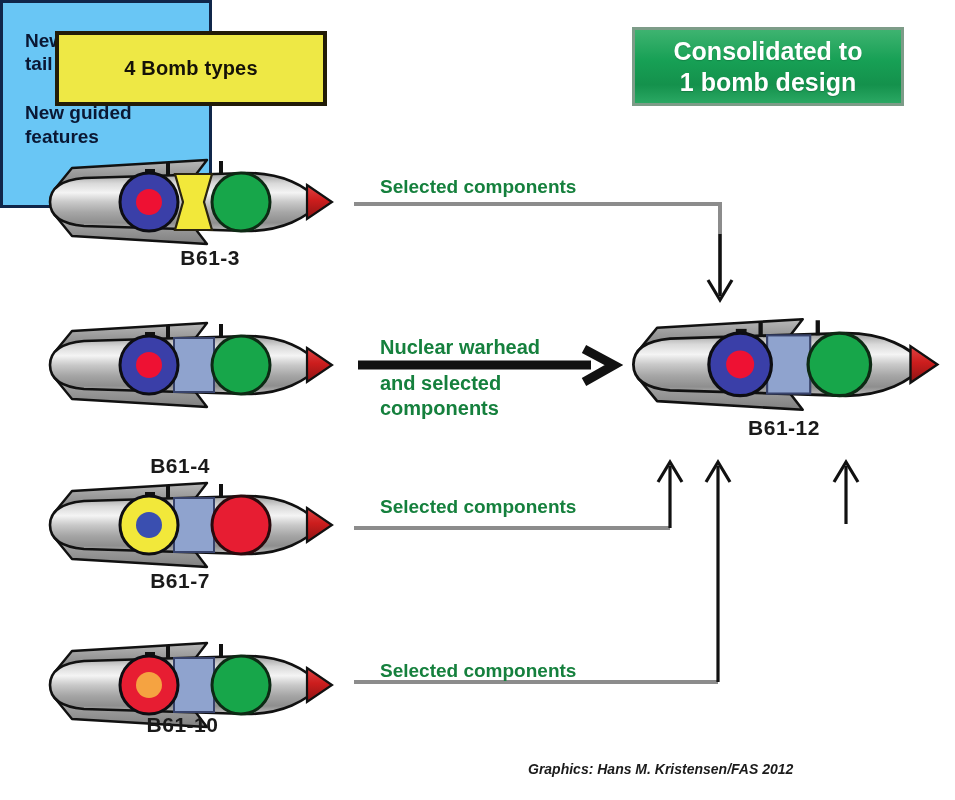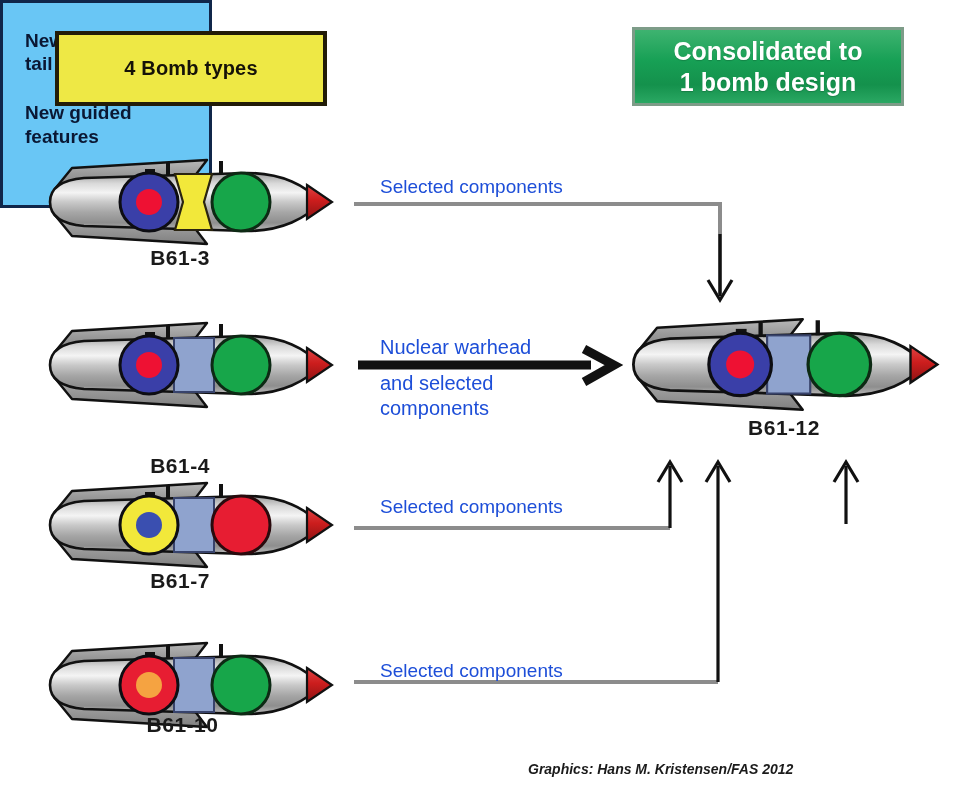--- a/index.html
+++ b/index.html
@@ -70,22 +70,22 @@
     color: #1a1a1a;
     letter-spacing: .5px;
     text-align: center;
     white-space: nowrap;
   }
 
   
   .conn-label {
     position: absolute;
     font-size: 19px;
-    font-weight: normal;
-    color: #1d4ed8;
+    font-weight: bold;
+    color: #15803d;
     white-space: nowrap;
   }
   .conn-label.thick { font-size: 20px; line-height: 1.35; }
 
   
   #credit {
     position: absolute;
     left: 528px; top: 761px;
     font-size: 14px;
     font-style: italic;
@@ -147,21 +147,21 @@
       <g fill="#111">
         <rect x="113" y="19" width="10" height="4"></rect>
         <rect x="134" y="12" width="4" height="13"></rect>
         <rect x="187" y="11" width="4" height="14"></rect>
       </g>
       <path d="M143 24 L180 24 L172 52 L180 80 L143 80 L151 52 Z" fill="#F2E83A" stroke="#2a2410" stroke-width="2.2"></path>
       <circle cx="117" cy="52" r="29" fill="#3A3FA8" stroke="#0d0d12" stroke-width="3"></circle>
       <circle cx="117" cy="52" r="13" fill="#EE1133"></circle>
       <circle cx="209" cy="52" r="29" fill="#17A64A" stroke="#0d2a14" stroke-width="3"></circle>
     </svg>
-    <div class="bomb-label" style="left:88px; top:96px; width:120px;">B61-3</div>
+    <div class="bomb-label" style="left:88px; top:96px; width:120px;text-align:right;">B61-3</div>
   </div>
 
   <div class="bomb" style="left:32px; top:313px;">
     <svg width="320" height="105" viewBox="0 0 320 105">
       <g stroke="#111" stroke-width="2.4" stroke-linejoin="round">
         <path d="M40 18 L175 10 L155 36 L22 40 Z" fill="url(#finGrad)"></path>
         <path d="M40 86 L175 94 L155 68 L22 64 Z" fill="url(#finGrad)"></path>
       </g>
       <path d="M18 52 C18 38 30 30 52 28 L215 23 C250 23 275 36 288 52 C275 68 250 81 215 81 L52 76 C30 74 18 66 18 52 Z" fill="url(#bodyGrad)" stroke="#111" stroke-width="2.6"></path>
       <path d="M275 35 L300 52 L275 69 Z" fill="url(#noseGrad)" stroke="#111" stroke-width="2.2"></path>

